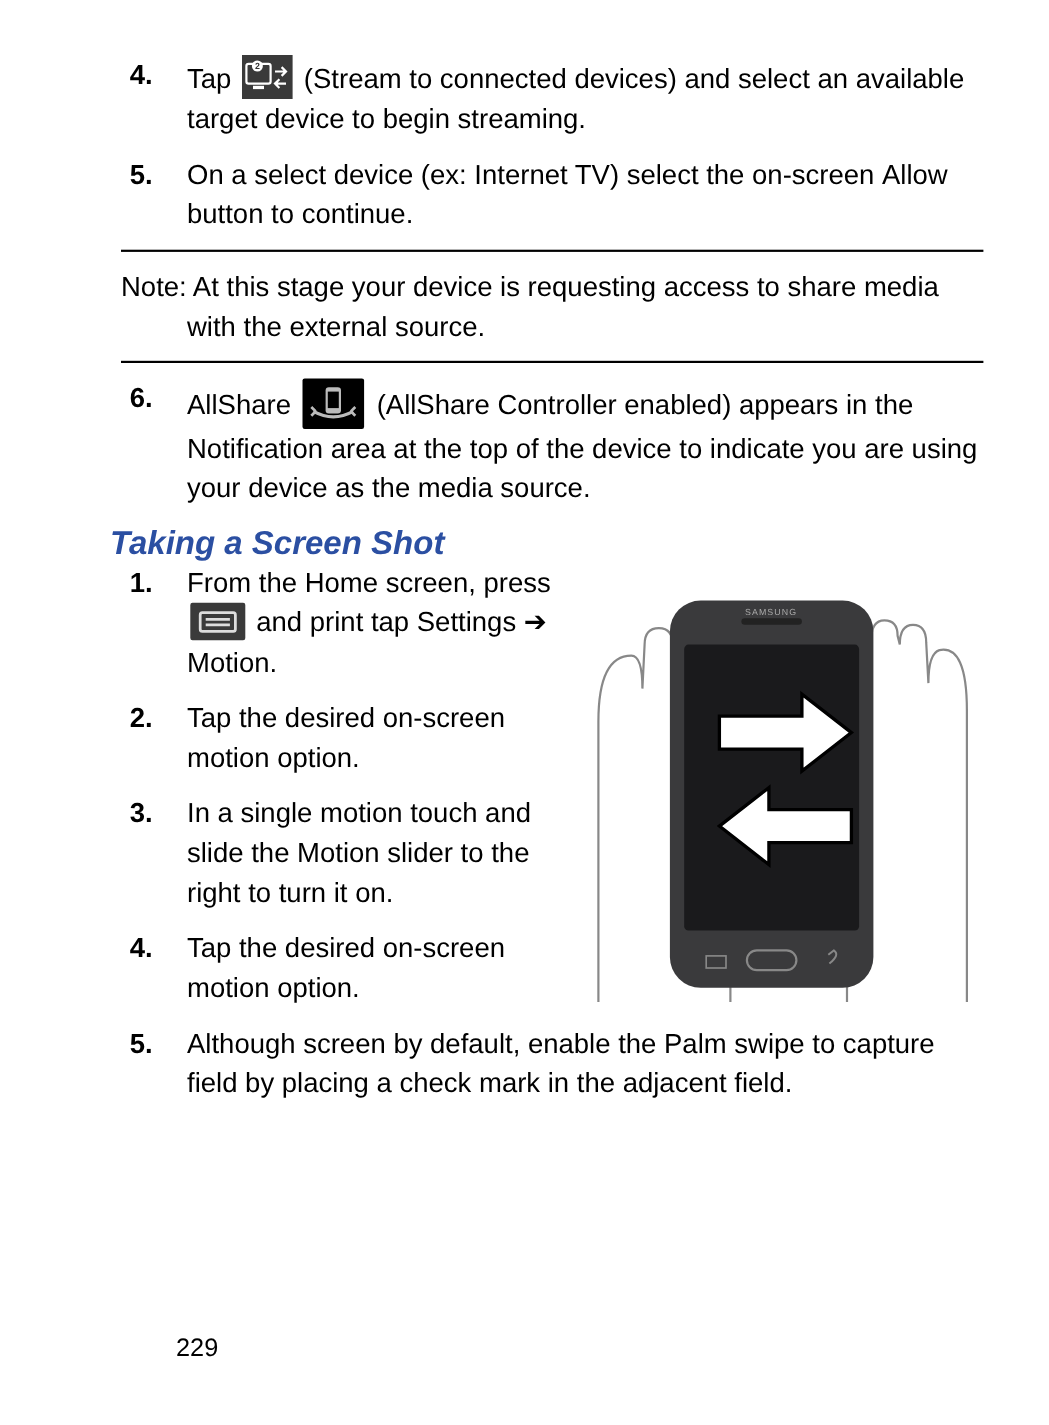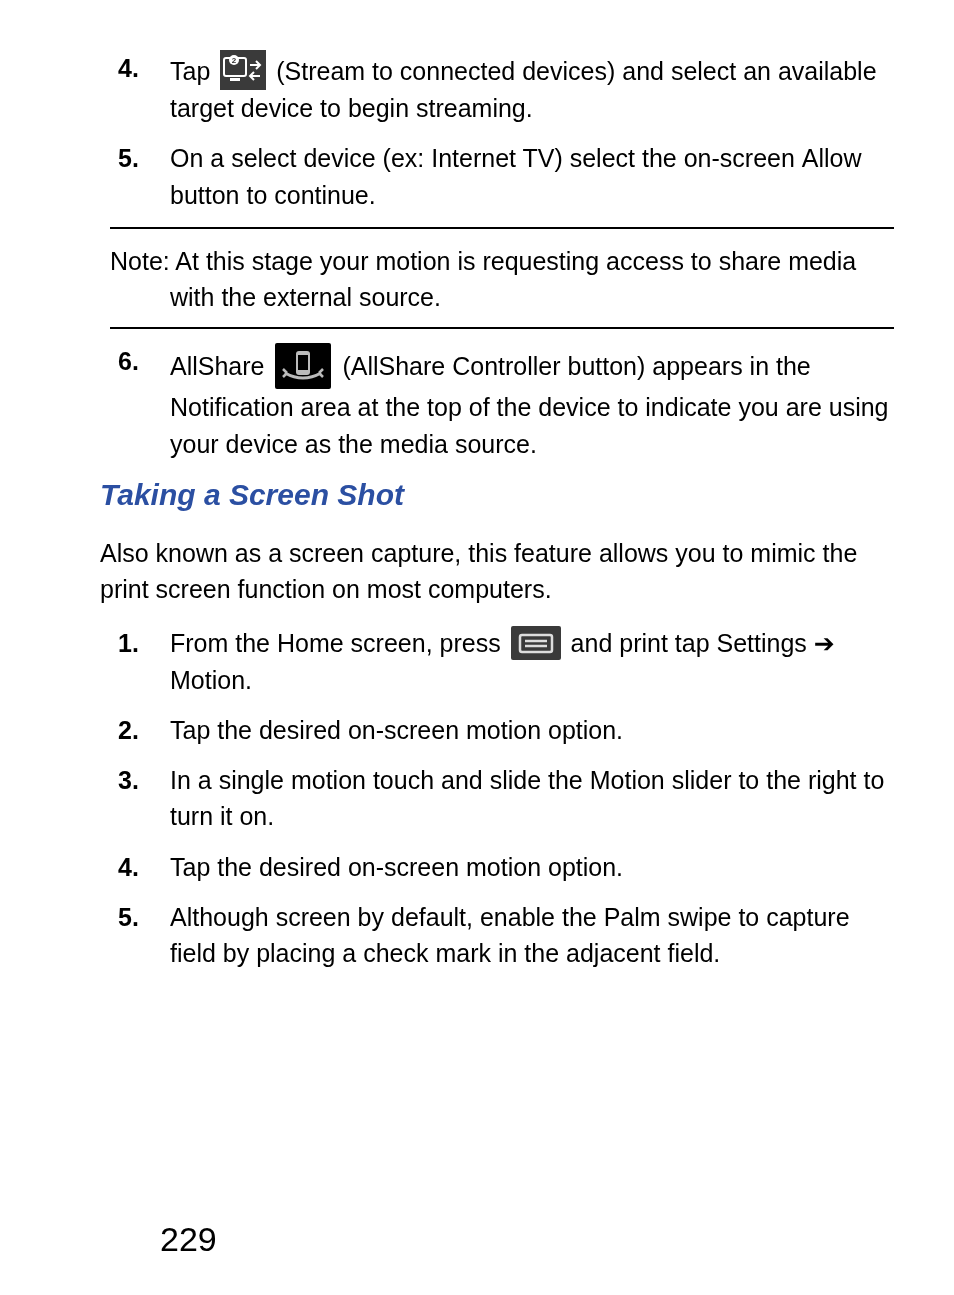--- a/index.html
+++ b/index.html
@@ -48,21 +48,21 @@
     text-indent: -60px;
     margin: 0 0 4px 0;
   }
   .heading {
     color: #2b4fa2;
     font-family: "Arial Narrow", Arial, sans-serif;
     font-stretch: condensed;
     font-weight: bold;
     font-style: italic;
     font-size: 30px;
-    margin: 16px 0 23px -10px;
+    margin: 16px 0 0 -10px;
   }
   .intro {
     font-size: 25px;
     line-height: 1.45;
     margin: 0 0 18px -10px;
   }
   .stream-icon {
     display: inline-block;
     width: 46px; height: 40px;
     background: #3a3a3a;
@@ -102,22 +102,22 @@
     padding-top: 4px;
   }
   .phone-figure {
     width: 100%;
     height: 400px;
     position: relative;
   }
   .pagenum {
     position: absolute;
     left: 160px;
-    bottom: 36px;
-    font-size: 34px;
+    bottom: 56px;
+    font-size: 23px;
   }
 </style>
 </head>
 <body>
 
 <div class="page">
 
   <ol class="steps">
     <li>
       <span class="num">4.</span>
@@ -136,45 +136,44 @@
     </li>
     <li>
       <span class="num">5.</span>
       <span>On a select device (ex: Internet TV) select the on-screen </span><span class="cond">Allow</span><span> button to continue.</span>
     </li>
   </ol>
 
   <hr class="sep">
 
   <p class="note">
-    <span class="cond">Note:</span><span> At this stage your motion is requesting access to share media with the external source.</span>
+    <span class="cond">Note:</span><span> At this stage your device is requesting access to share media with the external source.</span>
   </p>
 
   <hr class="sep">
 
   <ol class="steps">
     <li>
       <span class="num">6.</span>
       <span>AllShare </span>
       <span class="allshare-icon">
         <svg width="56" height="46" viewBox="0 0 56 46">
           <path d="M10 30 Q28 40 46 30" stroke="#bbb" stroke-width="3" fill="none"></path>
           <path d="M12 30 L8 26 M12 30 L8 34" stroke="#bbb" stroke-width="2.5" fill="none"></path>
           <path d="M44 30 L48 26 M44 30 L48 34" stroke="#bbb" stroke-width="2.5" fill="none"></path>
           <rect x="21" y="8" width="14" height="24" rx="3" fill="#bbb"></rect>
           <rect x="23" y="12" width="10" height="15" fill="#000"></rect>
         </svg>
       </span>
-      <span> (</span><span class="cond">AllShare Controller button</span><span>) appears in the Notification area at the top of the device to indicate you are using your device as the media source.</span>
+      <span> (</span><span class="cond">AllShare Controller enabled</span><span>) appears in the Notification area at the top of the device to indicate you are using your device as the media source.</span>
     </li>
   </ol>
 
   <div class="heading">Taking a Screen Shot</div>
 
-  <p class="intro">Also known as a screen capture, this feature allows you to mimic the print screen function on most computers.</p>
 
   <div class="two-col">
     <div class="left">
       <ol class="steps">
         <li>
           <span class="num">1.</span>
           <span>From the Home screen, press </span>
           <span class="menu-icon">
             <svg width="50" height="34" viewBox="0 0 50 34">
               <rect x="9" y="9" width="32" height="17" rx="2" fill="none" stroke="#ddd" stroke-width="2.5"></rect>
@@ -191,20 +190,54 @@
         <li>
           <span class="num">3.</span>
           <span>In a single motion touch and slide the </span><span class="cond">Motion</span><span> slider to the right to turn it on.</span>
         </li>
         <li>
           <span class="num">4.</span>
           <span>Tap the desired on-screen motion option.</span>
         </li>
       </ol>
     </div>
+    <div class="right">
+      <div class="phone-figure">
+        <svg width="370" height="400" viewBox="0 0 370 400">
+
+          <g stroke="#888" stroke-width="2" fill="#fff">
+            <path d="M20 395 L20 140 Q20 80 50 80 Q60 80 60 110 L62 70 Q62 55 75 55 Q88 55 88 72 L90 65 Q90 50 103 50 Q116 50 116 68 L118 75 Q118 62 128 62 Q140 62 140 80 L140 180 L140 395" fill="#fff"></path>
+          </g>
+
+          <g stroke="#888" stroke-width="2" fill="#fff">
+            <path d="M355 395 L355 130 Q355 70 330 75 Q320 78 320 105 L318 68 Q318 52 306 52 Q294 52 294 70 L292 62 Q292 48 280 48 Q268 48 268 66 L266 72 Q266 60 256 60 Q246 60 246 78 L246 180 L246 395" fill="#fff"></path>
+          </g>
+
+          <rect x="85" y="30" width="185" height="352" rx="28" fill="#3a3a3c"></rect>
+          <rect x="98" y="70" width="159" height="260" rx="4" fill="#1a1a1c"></rect>
+
+          <rect x="150" y="46" width="55" height="6" rx="3" fill="#222"></rect>
+          <text x="177" y="43" text-anchor="middle" font-size="8" fill="#aaa" letter-spacing="1" font-family="Arial">SAMSUNG</text>
+
+          <rect x="155" y="348" width="45" height="18" rx="9" fill="none" stroke="#888" stroke-width="2"></rect>
+
+          <path d="M230 360 Q240 352 234 348 L229 352" stroke="#888" stroke-width="1.8" fill="none"></path>
+
+          <rect x="118" y="353" width="18" height="11" fill="none" stroke="#888" stroke-width="1.5"></rect>
+
+          <g fill="#fff" stroke="#000" stroke-width="3">
+            <path d="M130 135 L205 135 L205 115 L250 150 L205 185 L205 165 L130 165 Z"></path>
+          </g>
+
+          <g fill="#fff" stroke="#000" stroke-width="3">
+            <path d="M250 220 L175 220 L175 200 L130 235 L175 270 L175 250 L250 250 Z"></path>
+          </g>
+        </svg>
+      </div>
+    </div>
   </div>
 
   <ol class="steps">
     <li>
       <span class="num">5.</span>
       <span>Although screen by default, enable the </span><span class="cond">Palm swipe to capture</span><span> field by placing a check mark in the adjacent field.</span>
     </li>
   </ol>
 
   <div class="pagenum">229</div>

